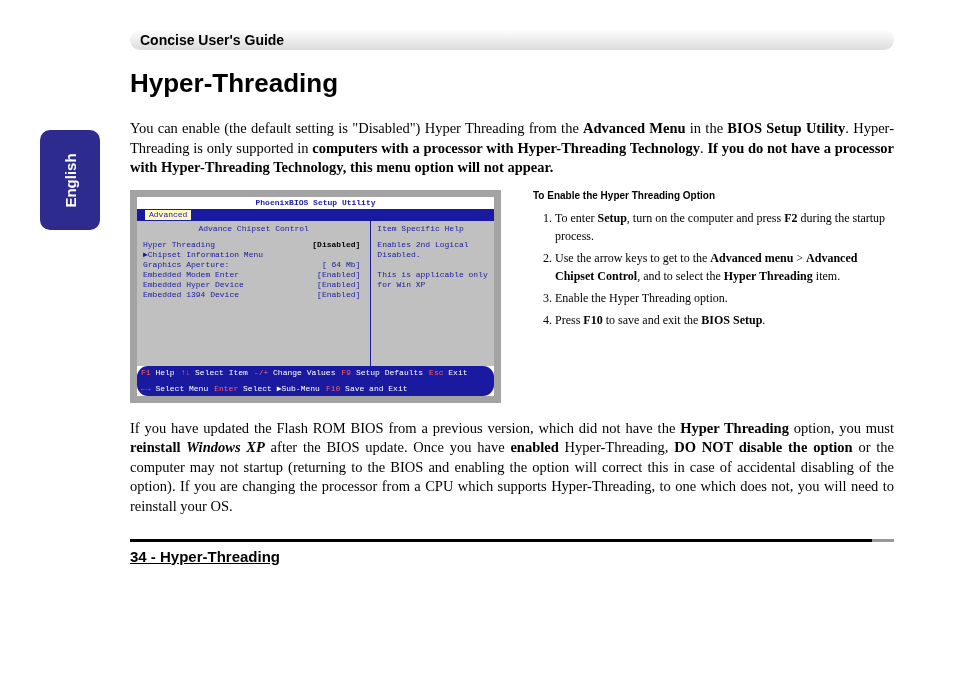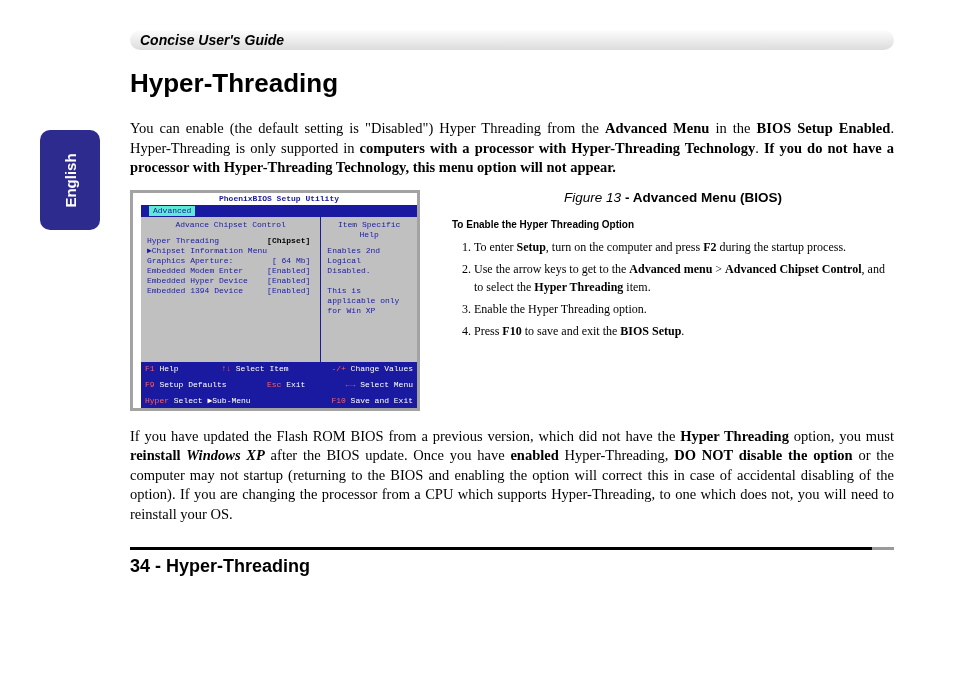--- a/index.html
+++ b/index.html
@@ -27,21 +27,20 @@
     width: 100%;
     position: relative;
   }
   .header-bar .label {
     position: absolute;
     left: 10px;
     top: 0;
     line-height: 20px;
     font-family: Arial, Helvetica, sans-serif;
     font-weight: bold;
-    font-style: italic;
     font-size: 14px;
     color: #000;
   }
   .side-tab {
     position: absolute;
     top: 130px;
     left: 40px;
     width: 60px;
     height: 100px;
     background: #2e2b8f;
@@ -75,44 +74,43 @@
   }
   .two-col {
     display: flex;
     gap: 32px;
     margin-top: 10px;
     margin-bottom: 16px;
     align-items: flex-start;
   }
   
   .bios {
-    width: 290px;
+    width: 371px;
     font-family: "Courier New", monospace;
     font-size: 8px;
     line-height: 1.25;
     flex-shrink: 0;
-    border: 3px solid #a3a3a3;
-    padding-left: 8px;
+    border: 7px solid #a3a3a3;
   }
   .bios-title {
     background: #fff;
     color: #1a1aa0;
     text-align: center;
     font-weight: bold;
     padding: 1px 0;
   }
   .bios-tabs {
     background: #1a1aa0;
     color: #fff;
     display: flex;
     gap: 16px;
     padding: 1px 8px;
   }
   .bios-tabs .active {
-    background: #5eead4;
+    background: #fef9c3;
     color: #1a1aa0;
     padding: 0 4px;
   }
   .bios-body {
     display: flex;
     background: #c0c0c0;
     color: #1a1aa0;
     height: 145px;
   }
   .bios-left {
@@ -127,21 +125,22 @@
   .bios-row { display: flex; justify-content: space-between; white-space: nowrap; }
   .bios-row .v { padding-right: 4px; }
   .bios-hl { font-weight: bold; color: #000; }
   .bios-footer {
     background: #1a1aa0;
     color: #fff;
     display: flex;
     flex-wrap: wrap;
     padding: 2px 4px;
     gap: 6px;
-    justify-content: space-between;
+    justify-content: flex-start;
+    border-radius: 11px;
   }
   .bios-footer span { white-space: nowrap; }
   .bios-footer .r { color: #ff6060; }
 
   .right-col {
     flex: 1;
     font-size: 13.5px;
   }
   .fig-caption {
     text-align: center;
@@ -176,57 +175,58 @@
     position: absolute;
     right: 0; top: -3px;
     width: 22px; height: 3px;
     background: #999;
   }
   .footer-label {
     margin-left: 70px;
     margin-top: 6px;
     font-family: Arial, Helvetica, sans-serif;
     font-weight: bold;
-    font-size: 18px;
+    font-size: 15px;
+    text-decoration: underline;
   }
 </style>
 </head>
 <body>
 
 <div class="page">
 
   <div class="header-bar">
     <div class="pill"></div>
     <div class="label">Concise User's Guide</div>
   </div>
 
   <div class="side-tab">
     <span>English</span>
   </div>
 
   <div class="content">
     <h1>Hyper-Threading</h1>
 
-    <p class="body-text">You can enable (the default setting is "Disabled") Hyper Threading from the <b>Advanced Menu</b> in the <b>BIOS Setup Enabled</b>. Hyper-Threading is only supported in <b>computers with a processor with Hyper-Threading Technology</b>. <b>If you do not have a processor with Hyper-Threading Technology, this menu option will not appear.</b></p>
+    <p class="body-text">You can enable (the default setting is "Disabled") Hyper Threading from the <b>Advanced Menu</b> in the <b>BIOS Setup Utility</b>. Hyper-Threading is only supported in <b>computers with a processor with Hyper-Threading Technology</b>. <b>If you do not have a processor with Hyper-Threading Technology, this menu option will not appear.</b></p>
 
     <div class="two-col">
 
       <div class="bios">
         <div class="bios-title">PhoenixBIOS Setup Utility</div>
         <div class="bios-tabs">
           <span class="active">Advanced</span>
         </div>
         <div class="bios-body">
           <div class="bios-left">
             <div style="text-align:center;color:#1a1aa0;">Advance Chipset Control</div>
             <div style="height:6px;"></div>
             <div id="bios-items">
                 <div class="bios-row">
                   <span>Hyper Threading</span>
-                  <span class="v bios-hl">[Chipset]</span>
+                  <span class="v bios-hl">[Disabled]</span>
                 </div>
                 <div class="bios-row">
                   <span>▶Chipset Information Menu</span>
                   <span class="v"></span>
                 </div>
                 <div class="bios-row">
                   <span></span>
                   <span class="v"></span>
                 </div>
                 <div class="bios-row">
@@ -245,47 +245,44 @@
                   <span>Embedded Hyper Device</span>
                   <span class="v">[Enabled]</span>
                 </div>
                 <div class="bios-row">
                   <span>Embedded 1394 Device</span>
                   <span class="v">[Enabled]</span>
                 </div>
               </div>
           </div>
           <div class="bios-right">
-            <div style="text-align:center;">Item Specific Help</div>
+            <div style="">Item Specific Help</div>
             <div style="height:6px;"></div>
             <div id="bios-help">
                 <div>Enables 2nd Logical</div>
                 <div>Disabled.</div>
                 <div>&nbsp;</div>
                 <div>This is applicable only</div>
                 <div>for Win XP</div>
               </div>
           </div>
         </div>
         <div class="bios-footer" id="bios-footer">
             <span><span class="r">F1</span> Help</span>
             <span><span class="r">↑↓</span> Select Item</span>
             <span><span class="r">-/+</span> Change Values</span>
             <span><span class="r">F9</span> Setup Defaults</span>
             <span><span class="r">Esc</span> Exit</span>
             <span><span class="r">←→</span> Select Menu</span>
-            <span><span class="r">Hyper</span> Select ▶Sub-Menu</span>
+            <span><span class="r">Enter</span> Select ▶Sub-Menu</span>
             <span><span class="r">F10</span> Save and Exit</span>
           </div>
       </div>
 
       <div class="right-col">
-        <div class="fig-caption">
-          <span class="fi">Figure 13</span><span class="fb"> - Advanced Menu (BIOS)</span>
-        </div>
         <div class="subhead">To Enable the Hyper Threading Option</div>
         <ol class="steps" id="steps-list">
             <li>To enter <b>Setup</b>, turn on the computer and press <b>F2</b> during the startup process.</li>
             <li>Use the arrow keys to get to the <b>Advanced menu</b> &gt; <b>Advanced Chipset Control</b>, and to select the <b>Hyper Threading</b> item.</li>
             <li>Enable the Hyper Threading option.</li>
             <li>Press <b>F10</b> to save and exit the <b>BIOS Setup</b>.</li>
           </ol>
       </div>
     </div>
 

